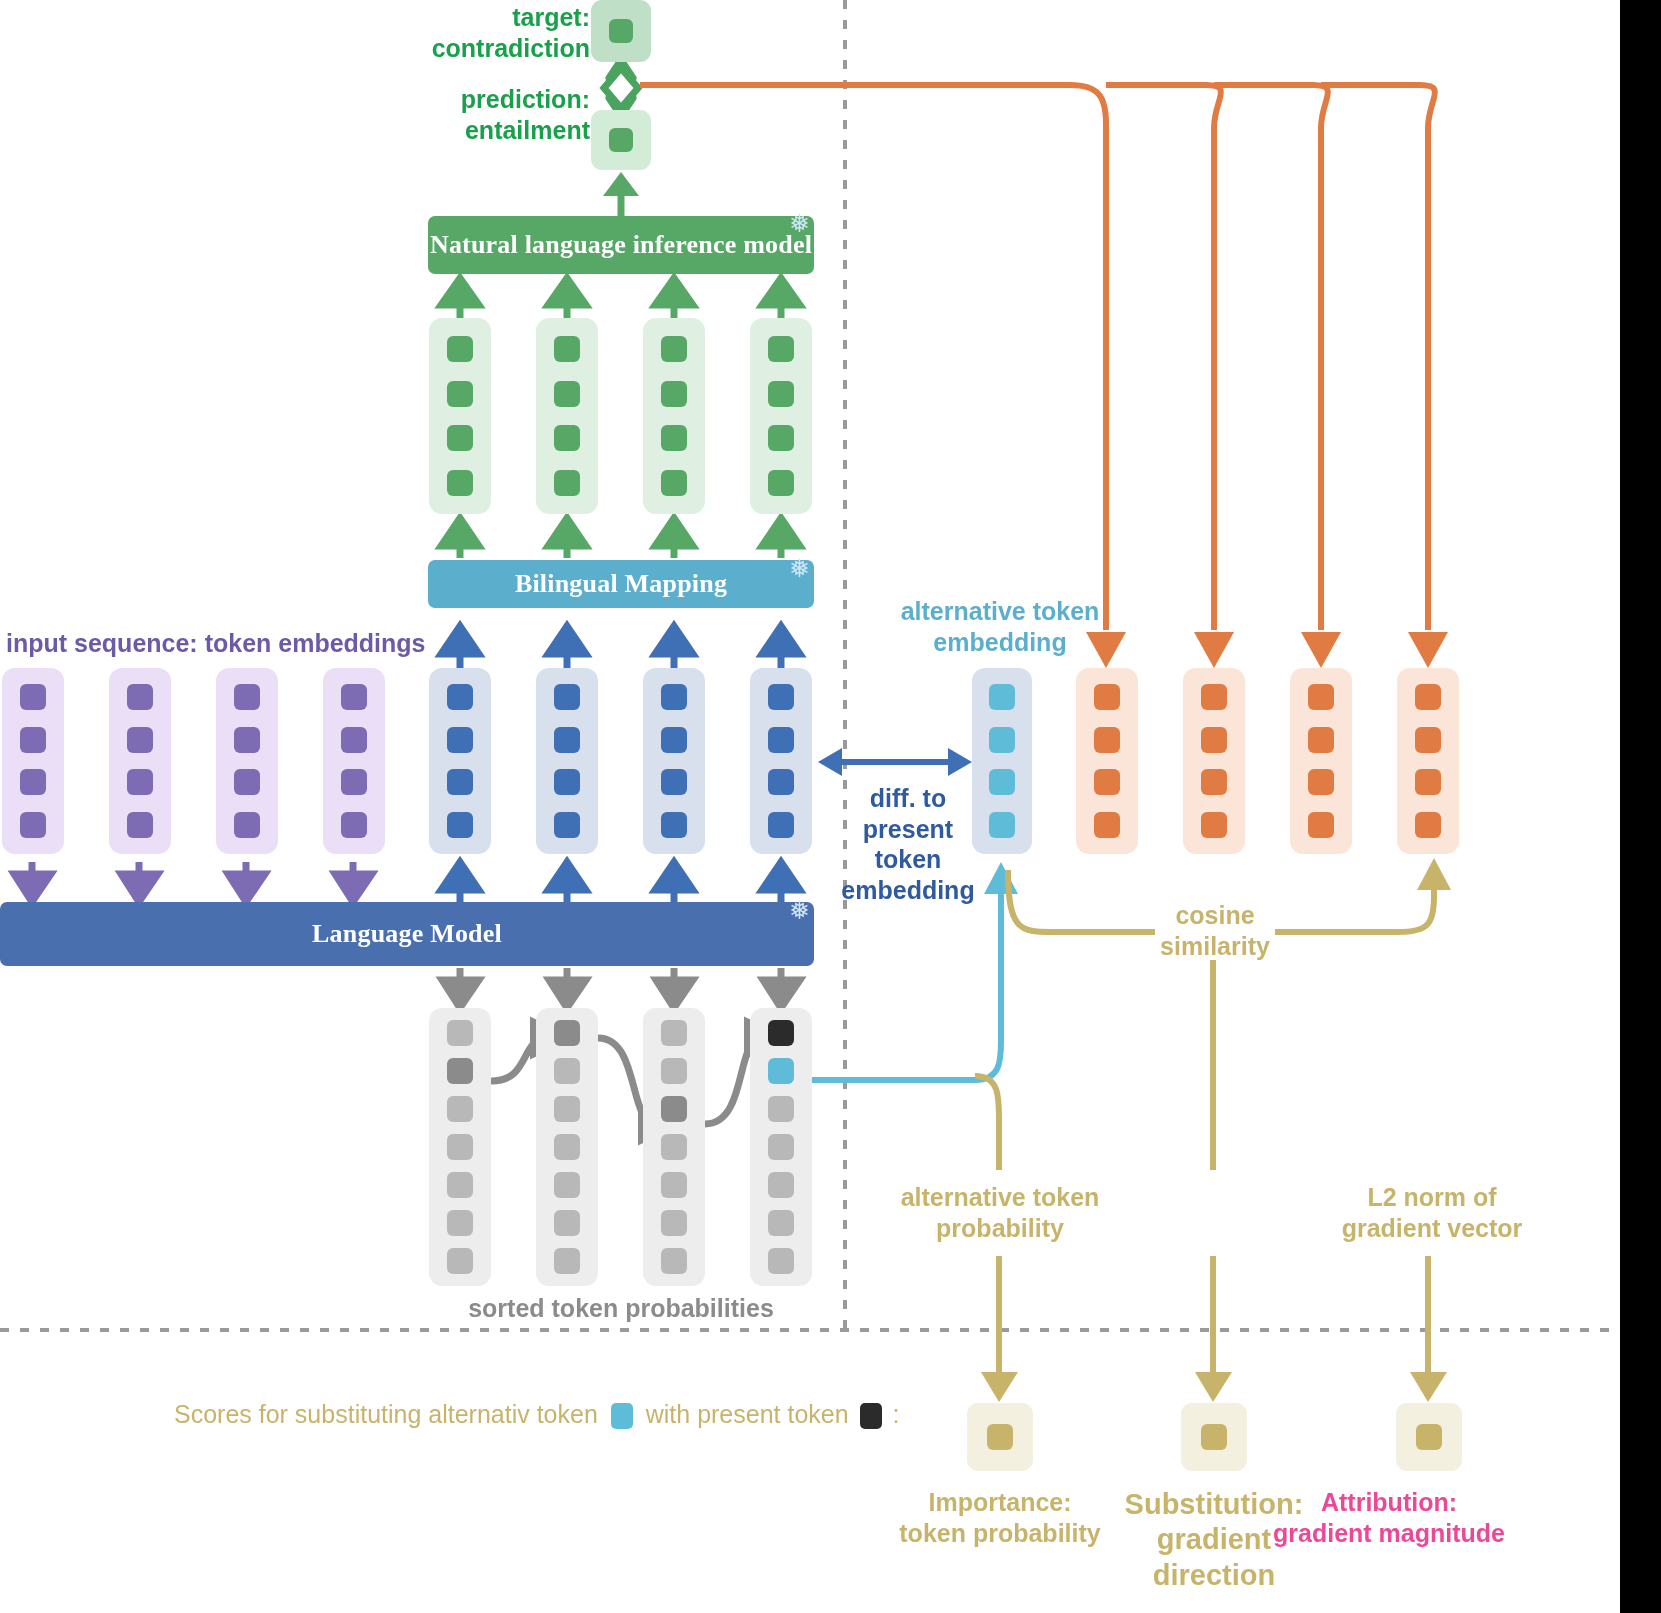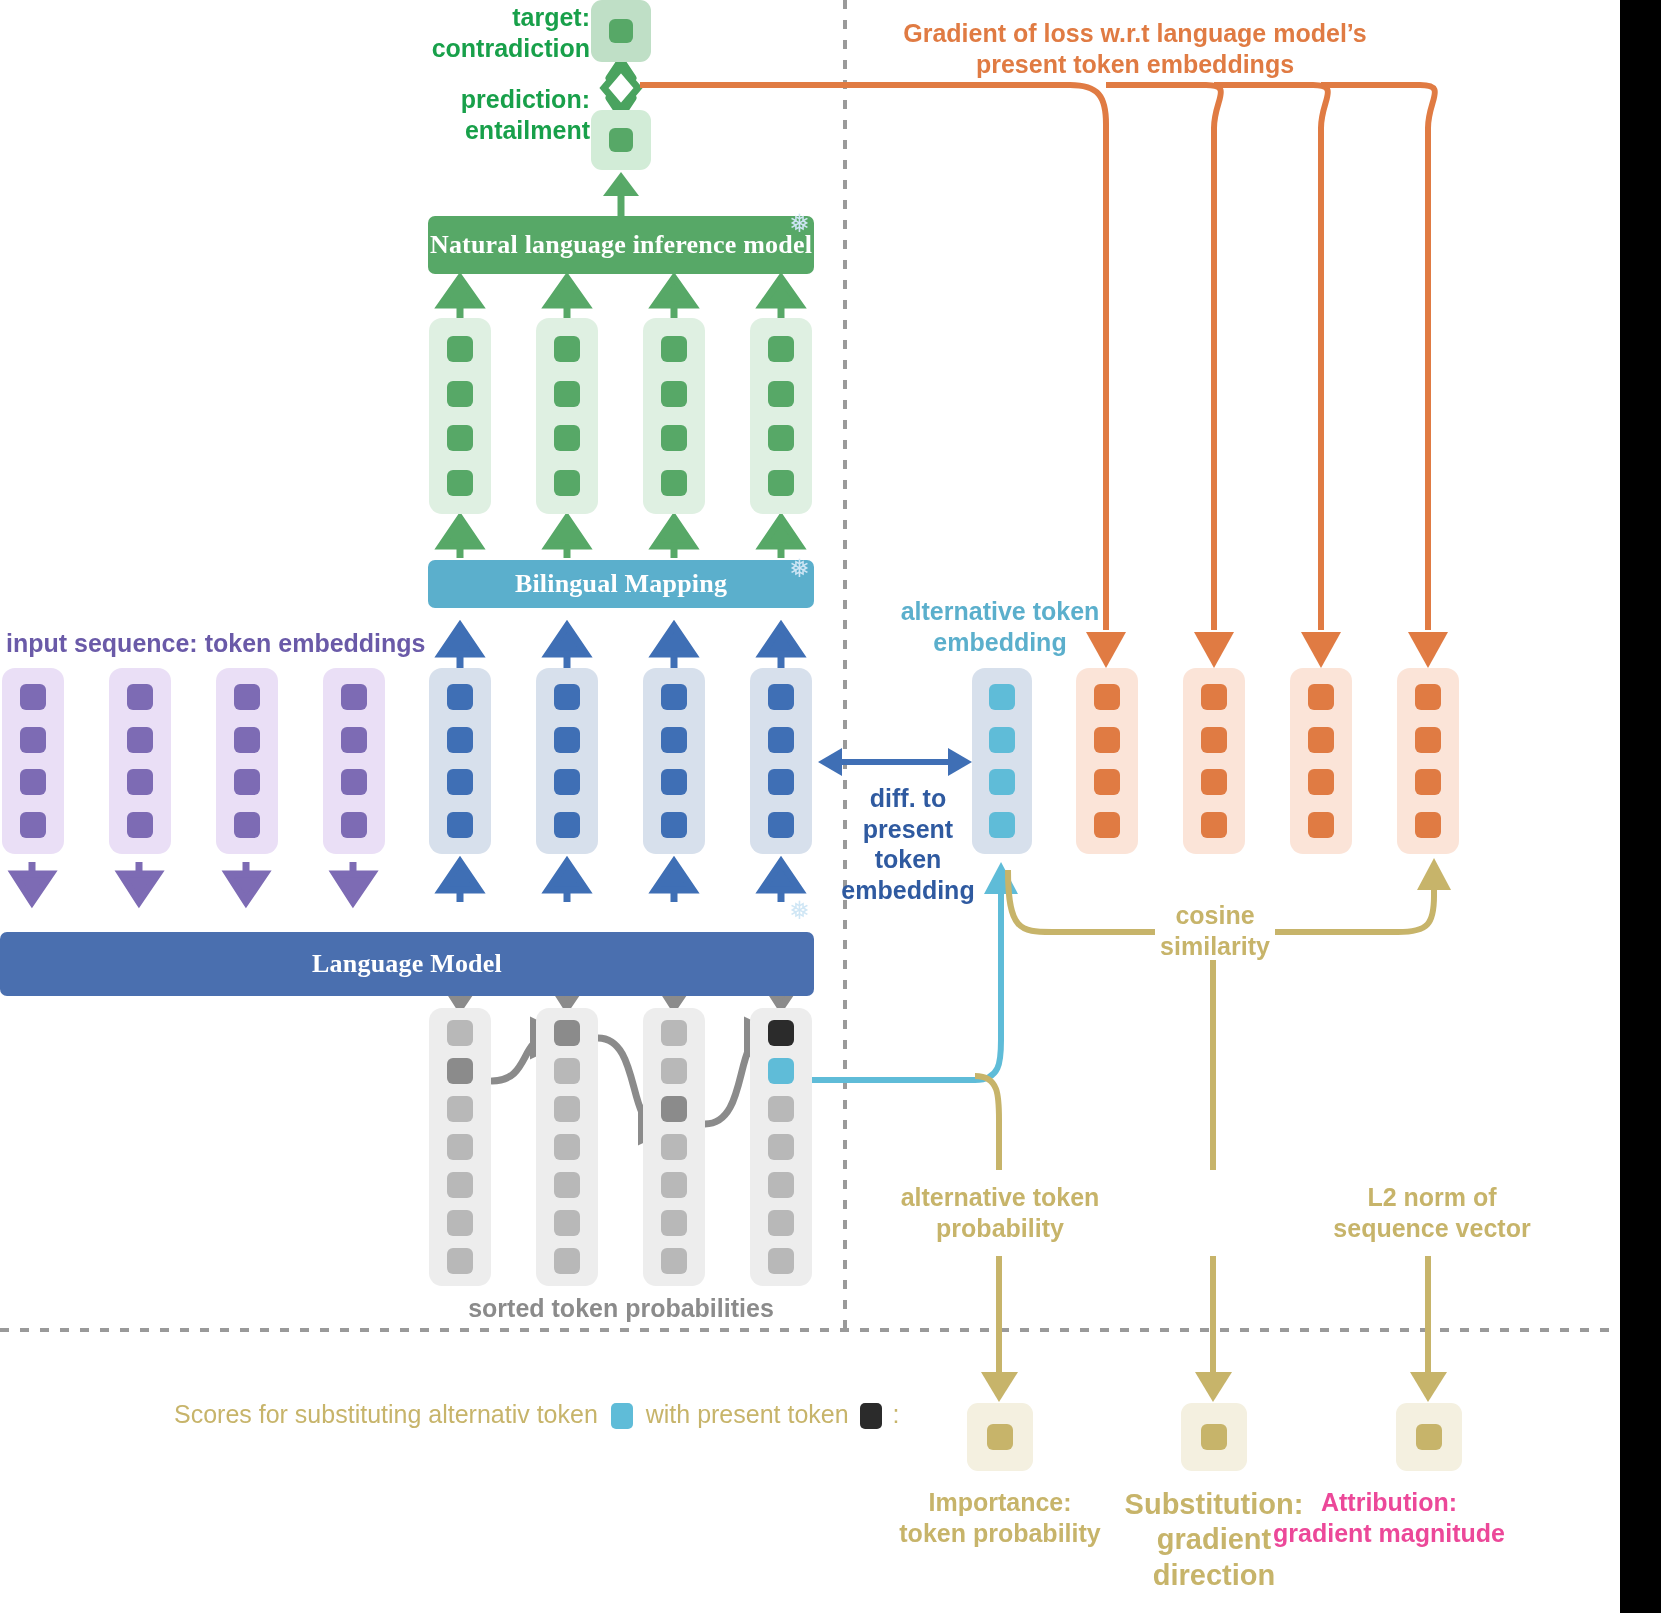--- a/index.html
+++ b/index.html
@@ -181,22 +181,20 @@
     <span class="cell" style="width:24px;height:24px;background:#57a867;display:block;"></span>
   </div>
 
   <div class="lbl" style="left:380px;top:84px;width:210px;font-size:25px;color:#18a04a;text-align:right;">prediction:
 entailment</div>
 
   <div class="sqbox" style="left:591px;top:110px;width:60px;height:60px;background:#d2ecd7;">
     <span class="cell" style="width:24px;height:24px;background:#57a867;display:block;"></span>
   </div>
 
-  <div class="lbl" style="left:880px;top:18px;width:510px;font-size:25px;color:#e07b43;">Gradient of loss w.r.t language model’s
-present token embeddings</div>
 
   <div class="bar" style="left:428px;top:216px;width:386px;height:58px;background:#57a867;">
     <span>Natural language inference model</span>
   </div>
   <div class="snow" style="left:789px;top:211px;">❅</div>
 
   <div class="col" style="left:429px;top:318px;width:62px;height:196px;background:#dff0e2;justify-content:space-evenly;">
     <span class="cell" style="width:26px;height:26px;background:#57a867;"></span>
     <span class="cell" style="width:26px;height:26px;background:#57a867;"></span>
     <span class="cell" style="width:26px;height:26px;background:#57a867;"></span>
@@ -311,21 +309,21 @@
     <span class="cell" style="width:26px;height:26px;background:#e07b43;"></span>
     <span class="cell" style="width:26px;height:26px;background:#e07b43;"></span>
   </div>
   <div class="col" style="left:1397px;top:668px;width:62px;height:186px;background:#fbe4d8;justify-content:space-evenly;">
     <span class="cell" style="width:26px;height:26px;background:#e07b43;"></span>
     <span class="cell" style="width:26px;height:26px;background:#e07b43;"></span>
     <span class="cell" style="width:26px;height:26px;background:#e07b43;"></span>
     <span class="cell" style="width:26px;height:26px;background:#e07b43;"></span>
   </div>
 
-  <div class="bar" style="left:0px;top:932px;width:814px;height:64px;background:#4a6faf;">
+  <div class="bar" style="left:0px;top:902px;width:814px;height:64px;background:#4a6faf;">
     <span>Language Model</span>
   </div>
   <div class="snow" style="left:789px;top:898px;">❅</div>
 
   <div class="col" style="left:429px;top:1008px;width:62px;height:278px;background:#ededed;justify-content:space-evenly;">
     <span class="cell" style="width:26px;height:26px;background:#b8b8b8;"></span>
     <span class="cell" style="width:26px;height:26px;background:#8b8b8b;"></span>
     <span class="cell" style="width:26px;height:26px;background:#b8b8b8;"></span>
     <span class="cell" style="width:26px;height:26px;background:#b8b8b8;"></span>
     <span class="cell" style="width:26px;height:26px;background:#b8b8b8;"></span>
@@ -362,21 +360,21 @@
 
   <div class="lbl" style="left:430px;top:1293px;width:382px;font-size:25px;color:#8b8b8b;">sorted token probabilities</div>
 
   <div class="lbl" style="left:1140px;top:900px;width:150px;font-size:25px;color:#c7b46a;">cosine
 similarity</div>
 
   <div class="lbl" style="left:880px;top:1182px;width:240px;font-size:25px;color:#c7b46a;">alternative token
 probability</div>
 
   <div class="lbl" style="left:1312px;top:1182px;width:240px;font-size:25px;color:#c7b46a;">L2 norm of
-sequence vector</div>
+gradient vector</div>
 
   <div style="position:absolute;left:174px;top:1400px;width:700px;font-size:25px;font-weight:normal;color:#c7b46a;white-space:nowrap;">
     <span>Scores for substituting alternativ token</span>
     <span class="inl" style="width:22px;height:26px;background:#5fbcd8;margin:0 6px;"></span>
     <span>with present token</span>
     <span class="inl" style="width:22px;height:26px;background:#2b2b2b;margin:0 4px;"></span>
     <span>:</span>
   </div>
 
   <div class="sqbox" style="left:967px;top:1403px;width:66px;height:68px;background:#f4f0e0;">

